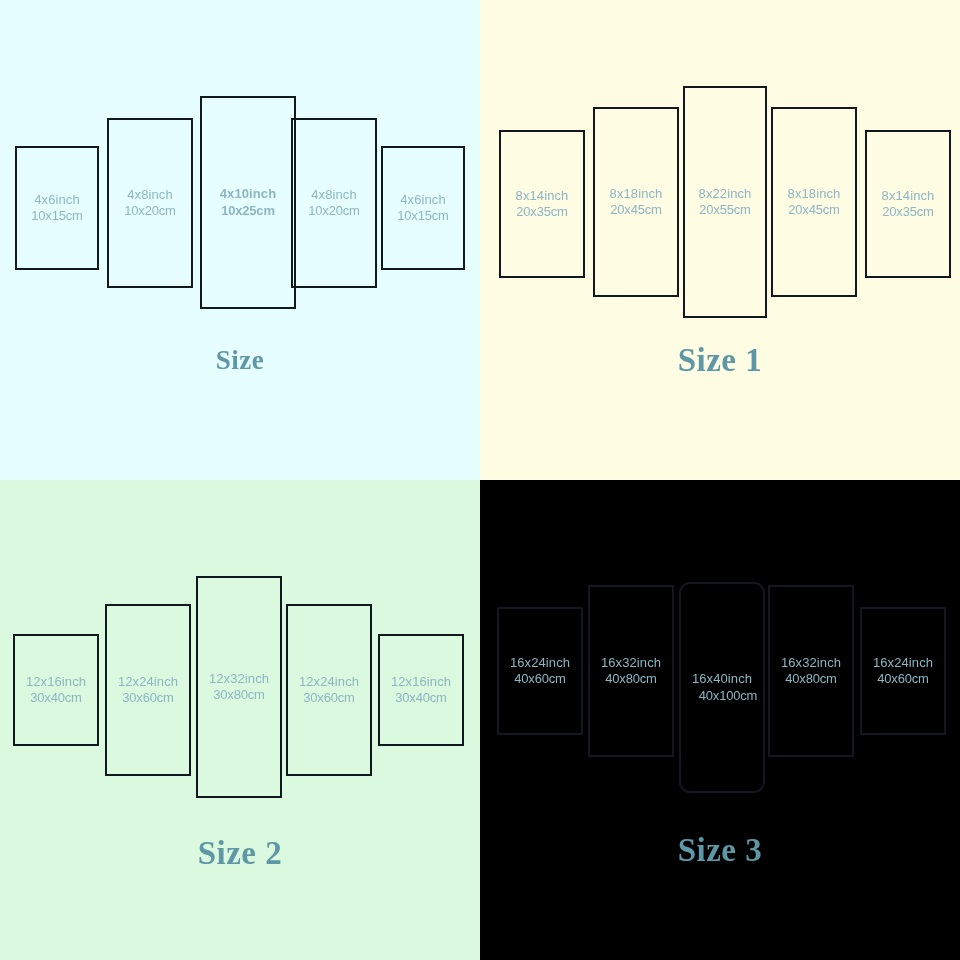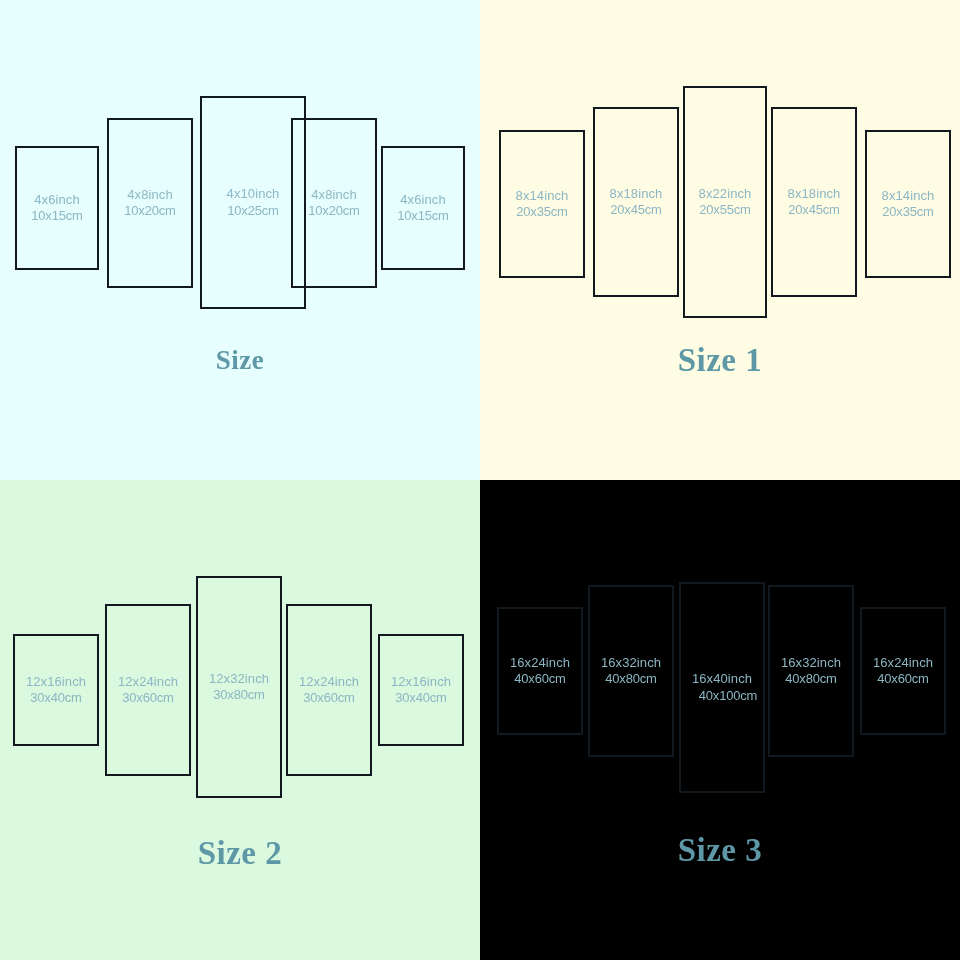--- a/index.html
+++ b/index.html
@@ -75,21 +75,21 @@
     <div class="quadrant q0" style="background: rgb(231, 254, 255);">
       <div class="panels">
         <div class="panel" style="left: 15px; top: 146px; width: 84px; height: 124px; border-color: rgb(17, 24, 32);">
           <div class="panel-label" style="color: rgb(140, 182, 196);">4x6inch</div>
           <div class="panel-label metric" style="color: rgb(140, 182, 196);">10x15cm</div>
         </div>
         <div class="panel" style="left: 107px; top: 118px; width: 86px; height: 170px; border-color: rgb(17, 24, 32);">
           <div class="panel-label" style="color: rgb(140, 182, 196);">4x8inch</div>
           <div class="panel-label metric" style="color: rgb(140, 182, 196);">10x20cm</div>
         </div>
-        <div class="panel" style="left: 200px; top: 96px; width: 106px; height: 213px; border-color: rgb(17, 24, 32);">
+        <div class="panel" style="left: 200px; top: 96px; width: 96px; height: 213px; border-color: rgb(17, 24, 32); font-weight: bold;">
           <div class="panel-label" style="color: rgb(140, 182, 196);">4x10inch</div>
           <div class="panel-label metric" style="color: rgb(140, 182, 196);">10x25cm</div>
         </div>
         <div class="panel" style="left: 291px; top: 118px; width: 86px; height: 170px; border-color: rgb(17, 24, 32);">
           <div class="panel-label" style="color: rgb(140, 182, 196);">4x8inch</div>
           <div class="panel-label metric" style="color: rgb(140, 182, 196);">10x20cm</div>
         </div>
         <div class="panel" style="left: 381px; top: 146px; width: 84px; height: 124px; border-color: rgb(17, 24, 32);">
           <div class="panel-label" style="color: rgb(140, 182, 196);">4x6inch</div>
           <div class="panel-label metric" style="color: rgb(140, 182, 196);">10x15cm</div>
@@ -150,21 +150,21 @@
     <div class="quadrant q3" style="background: #000000;">
       <div class="panels">
         <div class="panel" style="left: 17px; top: 127px; width: 86px; height: 128px; border-color: rgb(17, 24, 32);">
           <div class="panel-label" style="color: rgb(140, 182, 196);">16x24inch</div>
           <div class="panel-label metric" style="color: rgb(140, 182, 196);">40x60cm</div>
         </div>
         <div class="panel" style="left: 108px; top: 105px; width: 86px; height: 172px; border-color: rgb(17, 24, 32);">
           <div class="panel-label" style="color: rgb(140, 182, 196);">16x32inch</div>
           <div class="panel-label metric" style="color: rgb(140, 182, 196);">40x80cm</div>
         </div>
-        <div class="panel" style="left: 199px; top: 102px; width: 86px; height: 211px; border-color: rgb(17, 24, 32);">
+        <div class="panel" style="left: 199px; top: 102px; width: 86px; height: 211px; border-color: rgb(17, 24, 32); border-radius: 11px;">
           <div class="panel-label" style="color: rgb(140, 182, 196);">16x40inch</div>
           <div class="panel-label metric" style="color: rgb(140, 182, 196); margin-left: 12px;">40x100cm</div>
         </div>
         <div class="panel" style="left: 288px; top: 105px; width: 86px; height: 172px; border-color: rgb(17, 24, 32);">
           <div class="panel-label" style="color: rgb(140, 182, 196);">16x32inch</div>
           <div class="panel-label metric" style="color: rgb(140, 182, 196);">40x80cm</div>
         </div>
         <div class="panel" style="left: 380px; top: 127px; width: 86px; height: 128px; border-color: rgb(17, 24, 32);">
           <div class="panel-label" style="color: rgb(140, 182, 196);">16x24inch</div>
           <div class="panel-label metric" style="color: rgb(140, 182, 196);">40x60cm</div>

